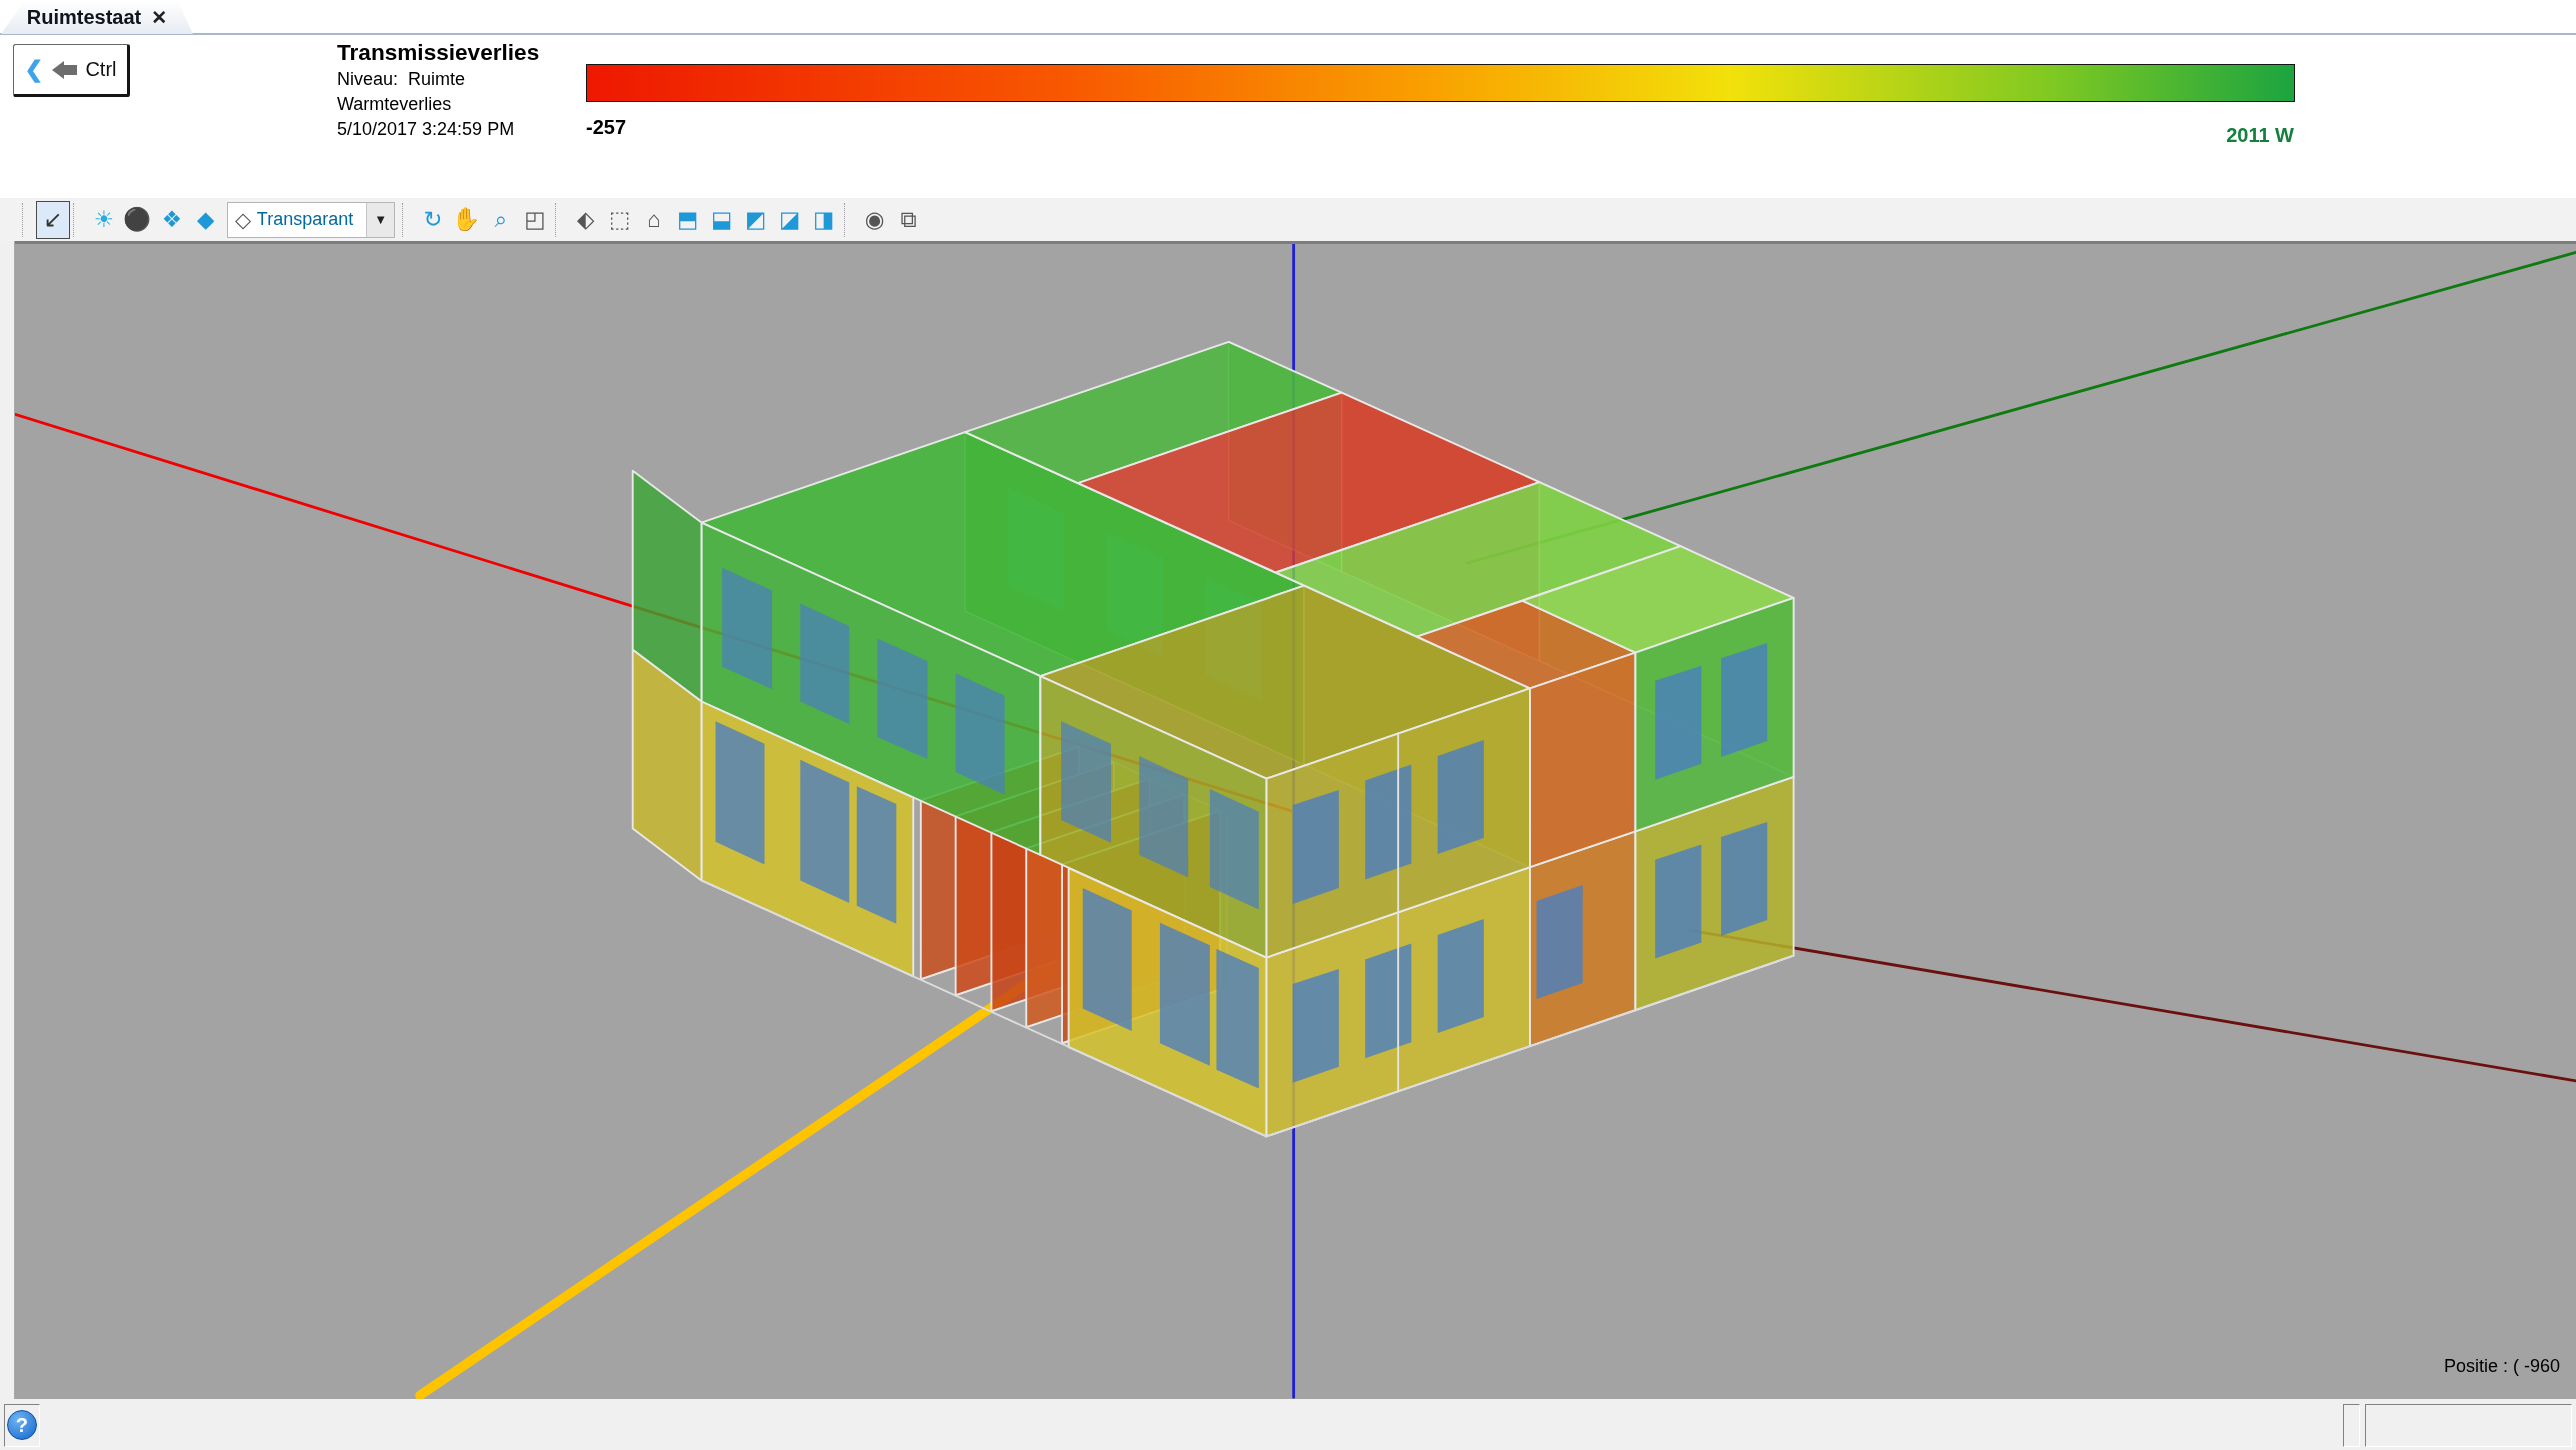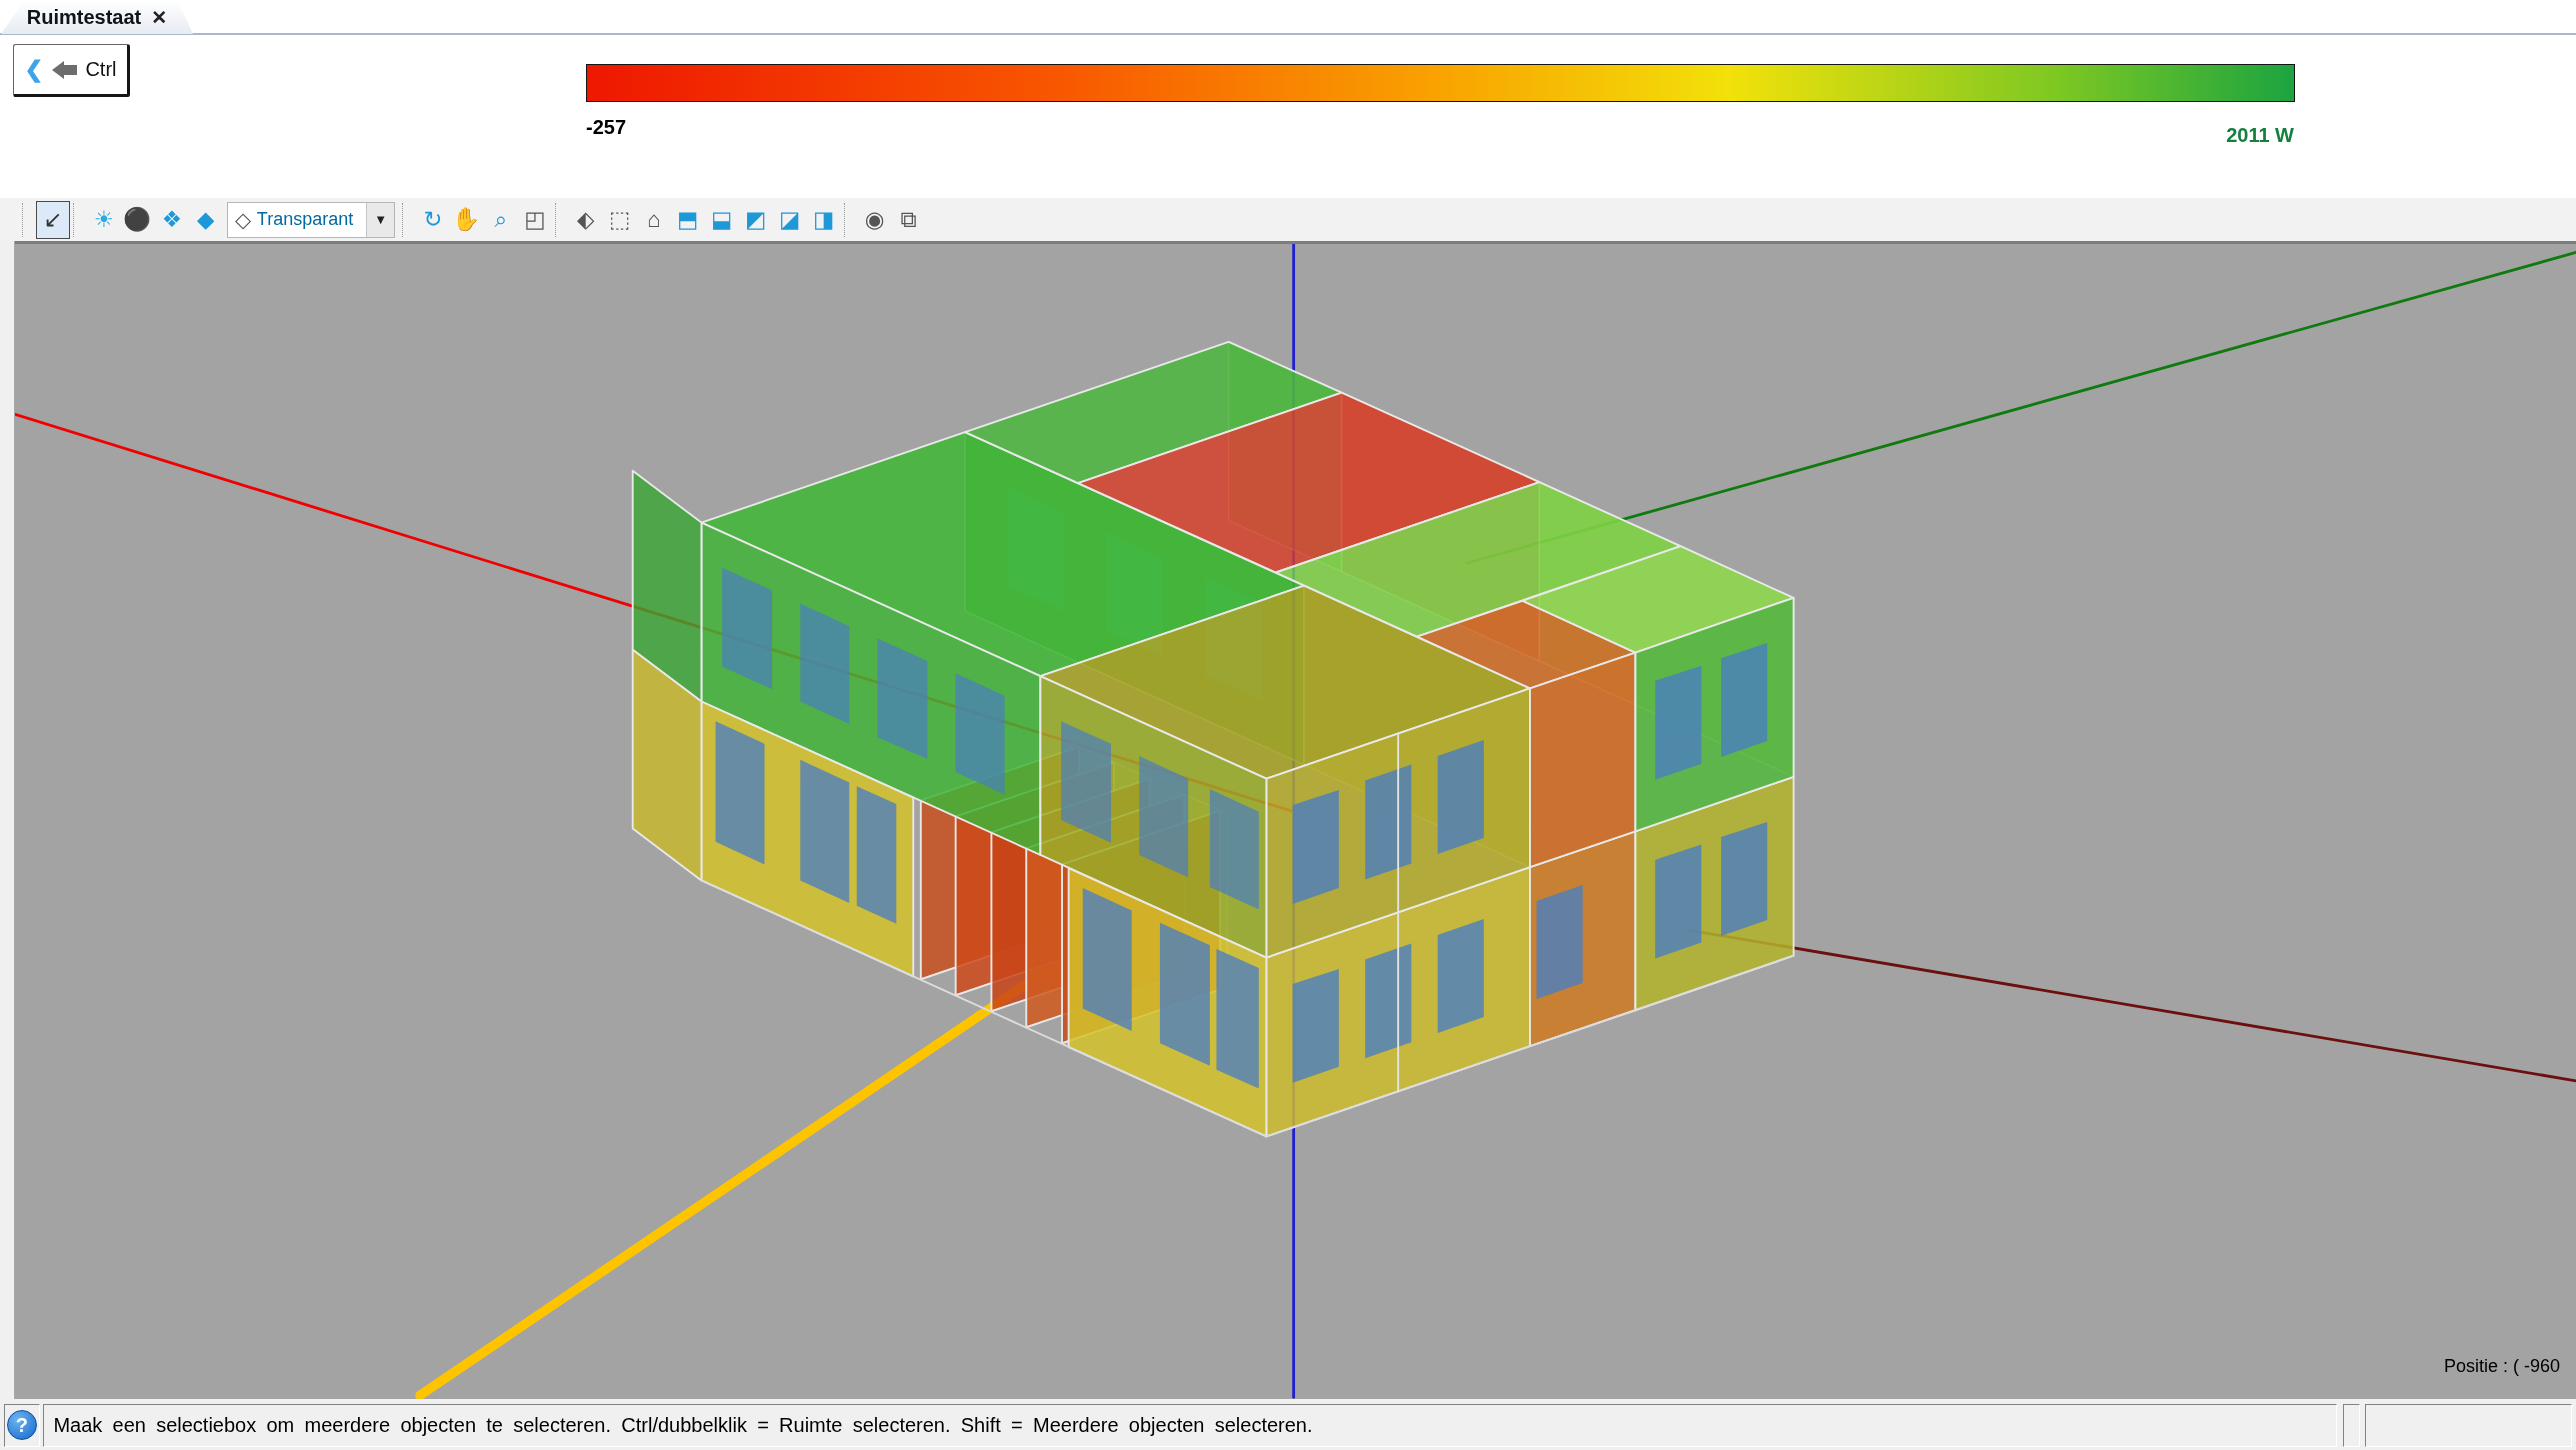--- a/index.html
+++ b/index.html
@@ -85,20 +85,26 @@
 </div>
 
 <div class="header">
   <div class="back-btn">
     <span class="back-chev">❮</span>
     <span class="back-arrow">
         <span class="head"></span>
         <span class="shaft"></span>
       </span>
     <span class="back-label">Ctrl</span>
+  </div>
+  <div class="title-block">
+    <div class="title">Transmissieverlies</div>
+    <div class="title-sub">Niveau:  Ruimte</div>
+    <div class="title-sub">Warmteverlies</div>
+    <div class="title-sub">5/10/2017 3:24:59 PM</div>
   </div>
   <div class="legend-bar" id="legend-bar" style="background: linear-gradient(90deg, rgb(238, 24, 0) 0%, rgb(248, 88, 0) 28%, rgb(249, 163, 0) 50%, rgb(242, 225, 10) 67%, rgb(126, 200, 34) 86%, rgb(28, 164, 64) 100%);"></div>
   <div class="legend-min">-257</div>
   <div class="legend-max">2011 W</div>
 </div>
 
 <div class="toolbar">
   <span id="tools-left" style="display:flex;align-items:center;">
       <span class="tgrip"></span>
       <span class="tbtn pressed" style="color: rgb(51, 51, 51);">↙</span>
@@ -205,19 +211,16 @@
       <line x1="1345" y1="1207" x2="1905" y2="1015" stroke="#dcdcdc" stroke-width="2" stroke-linecap="round"></line>
       <line x1="1485" y1="1159" x2="1485" y2="779" stroke="#e3e3e3" stroke-width="2" stroke-linecap="round"></line>
     </svg>
   <div class="positie">Positie : ( -960</div>
 </div>
 
 <div class="statusbar">
   <div class="inset help-box">
     <div class="help-icon">?</div>
   </div>
-  <div class="inset msg-box">
-    <span class="msg-text">Maak een selectiebox om meerdere objecten te selecteren. Ctrl/dubbelklik = Ruimte selecteren. Shift = Meerdere objecten selecteren.</span>
-  </div>
   <div class="inset mini-box"></div>
   <div class="inset right-box"></div>
 </div>
 
 
 </body></html>

